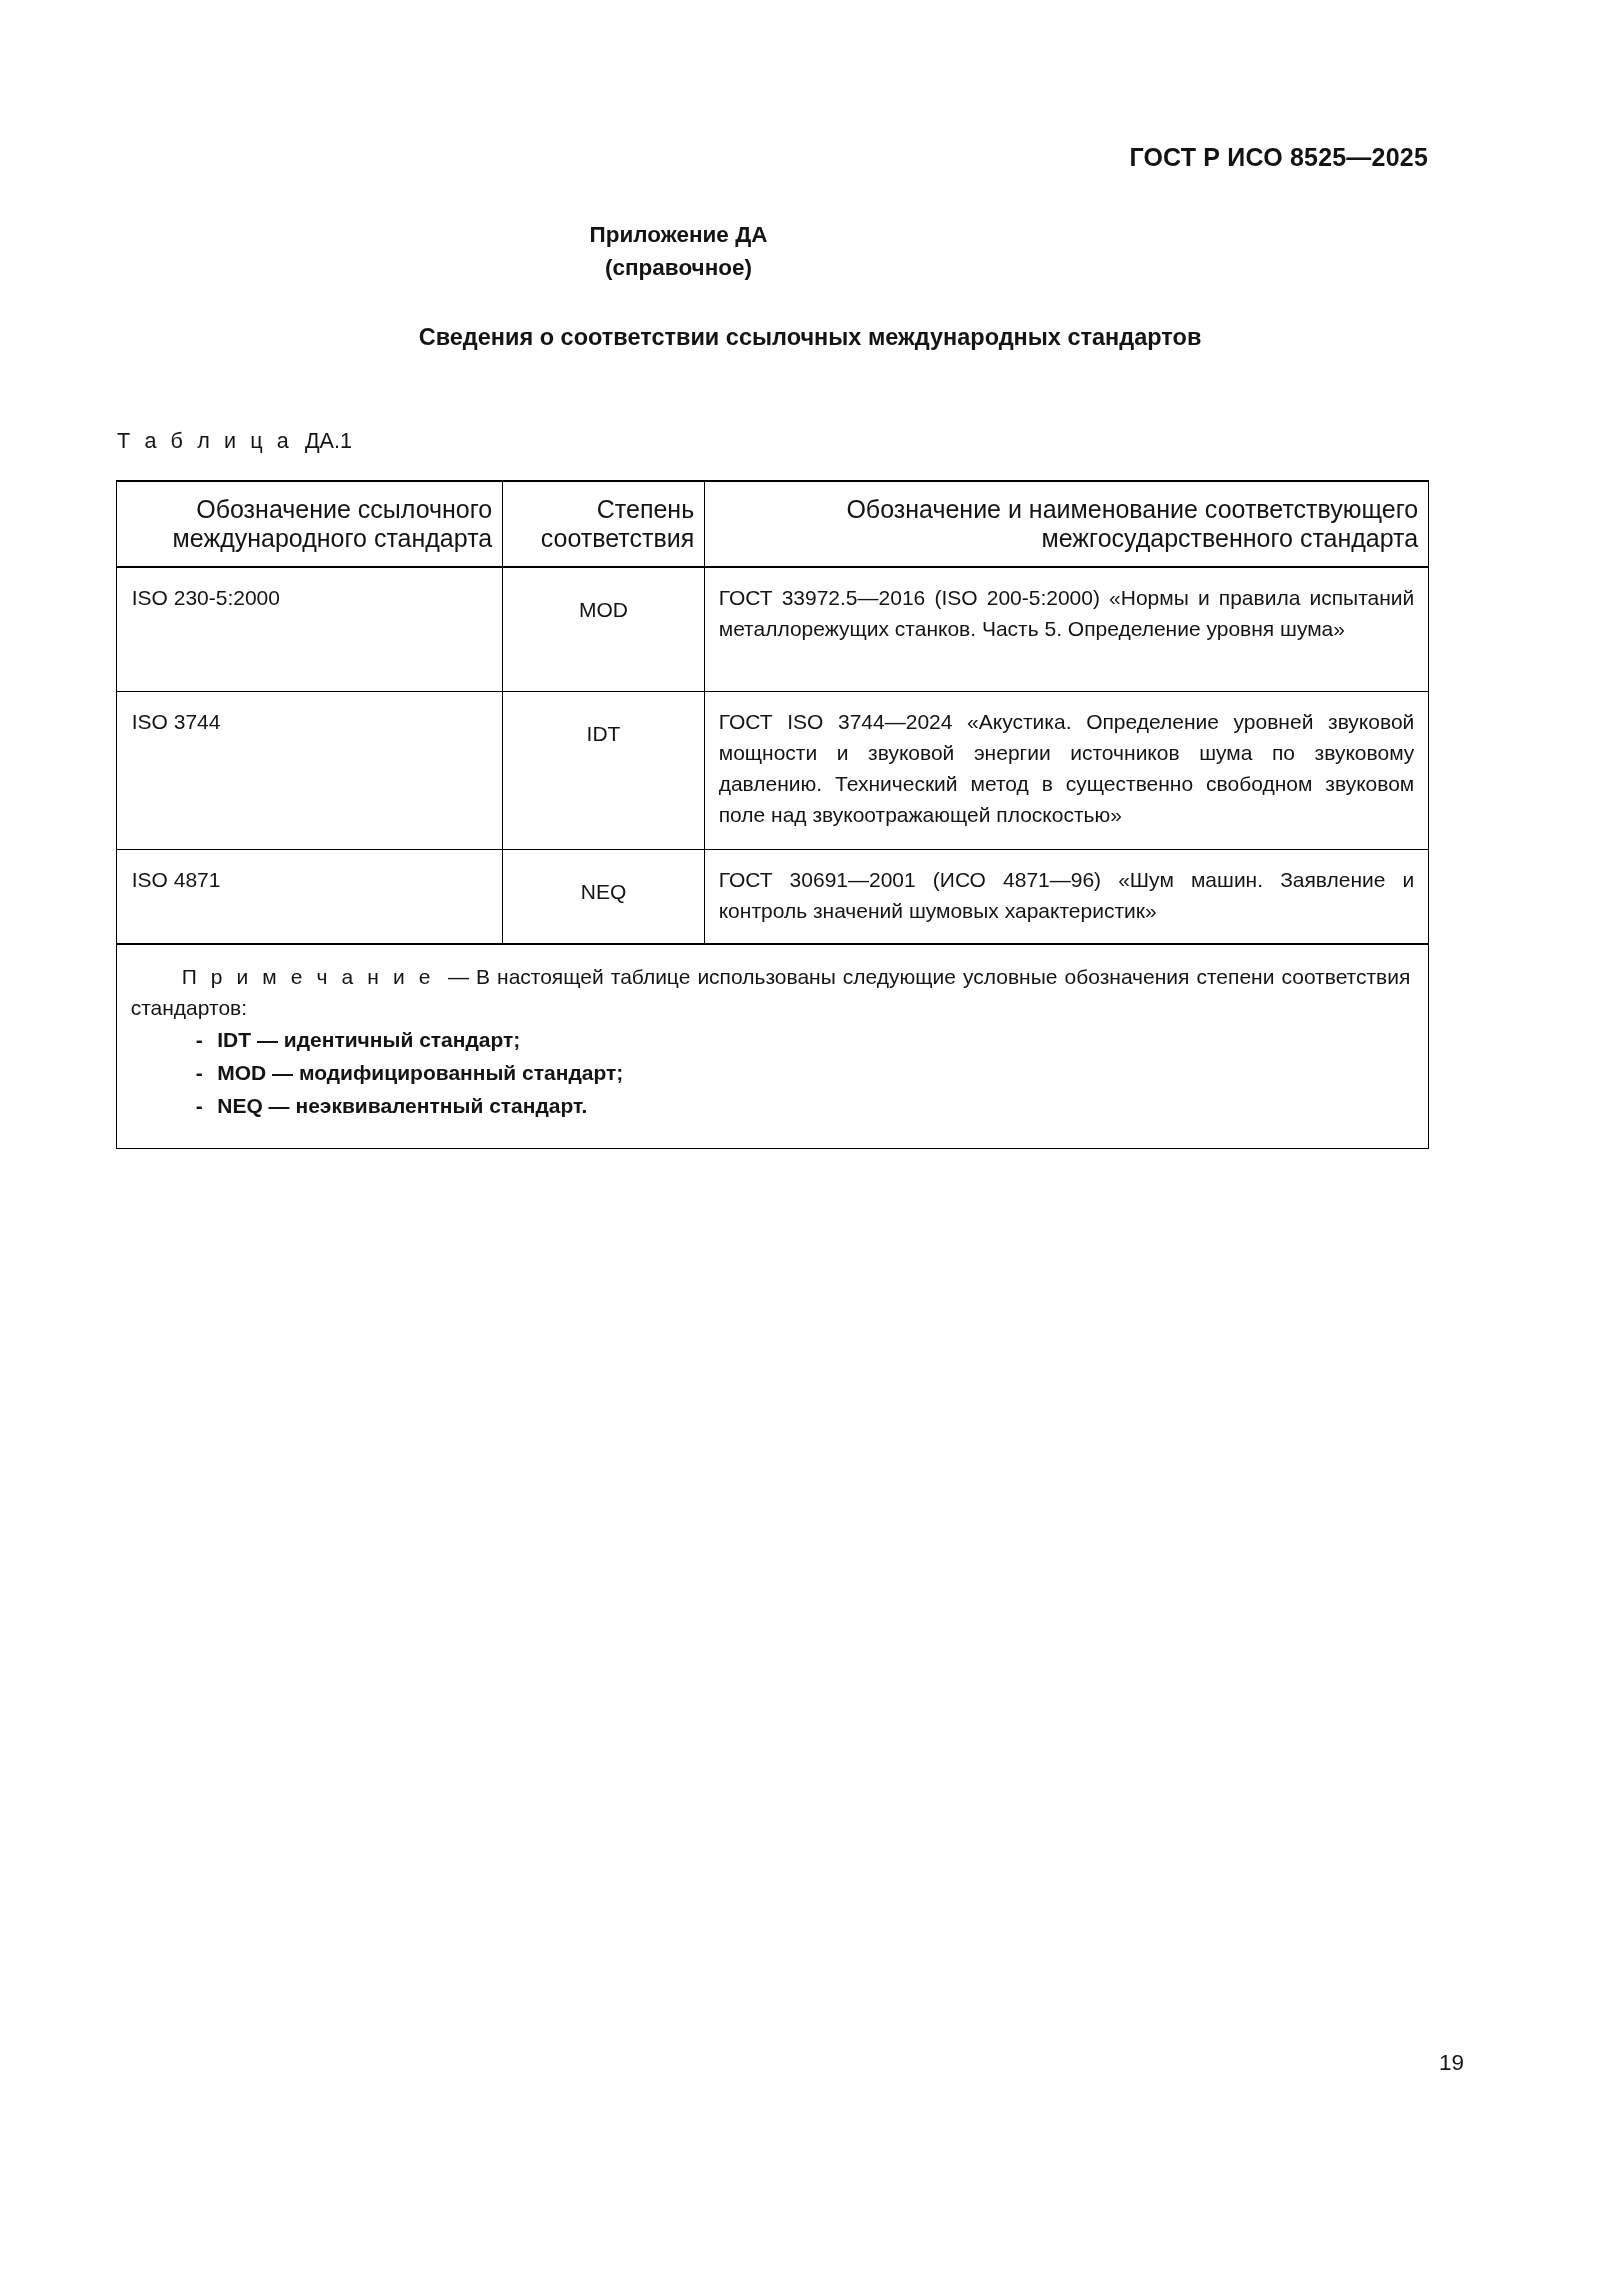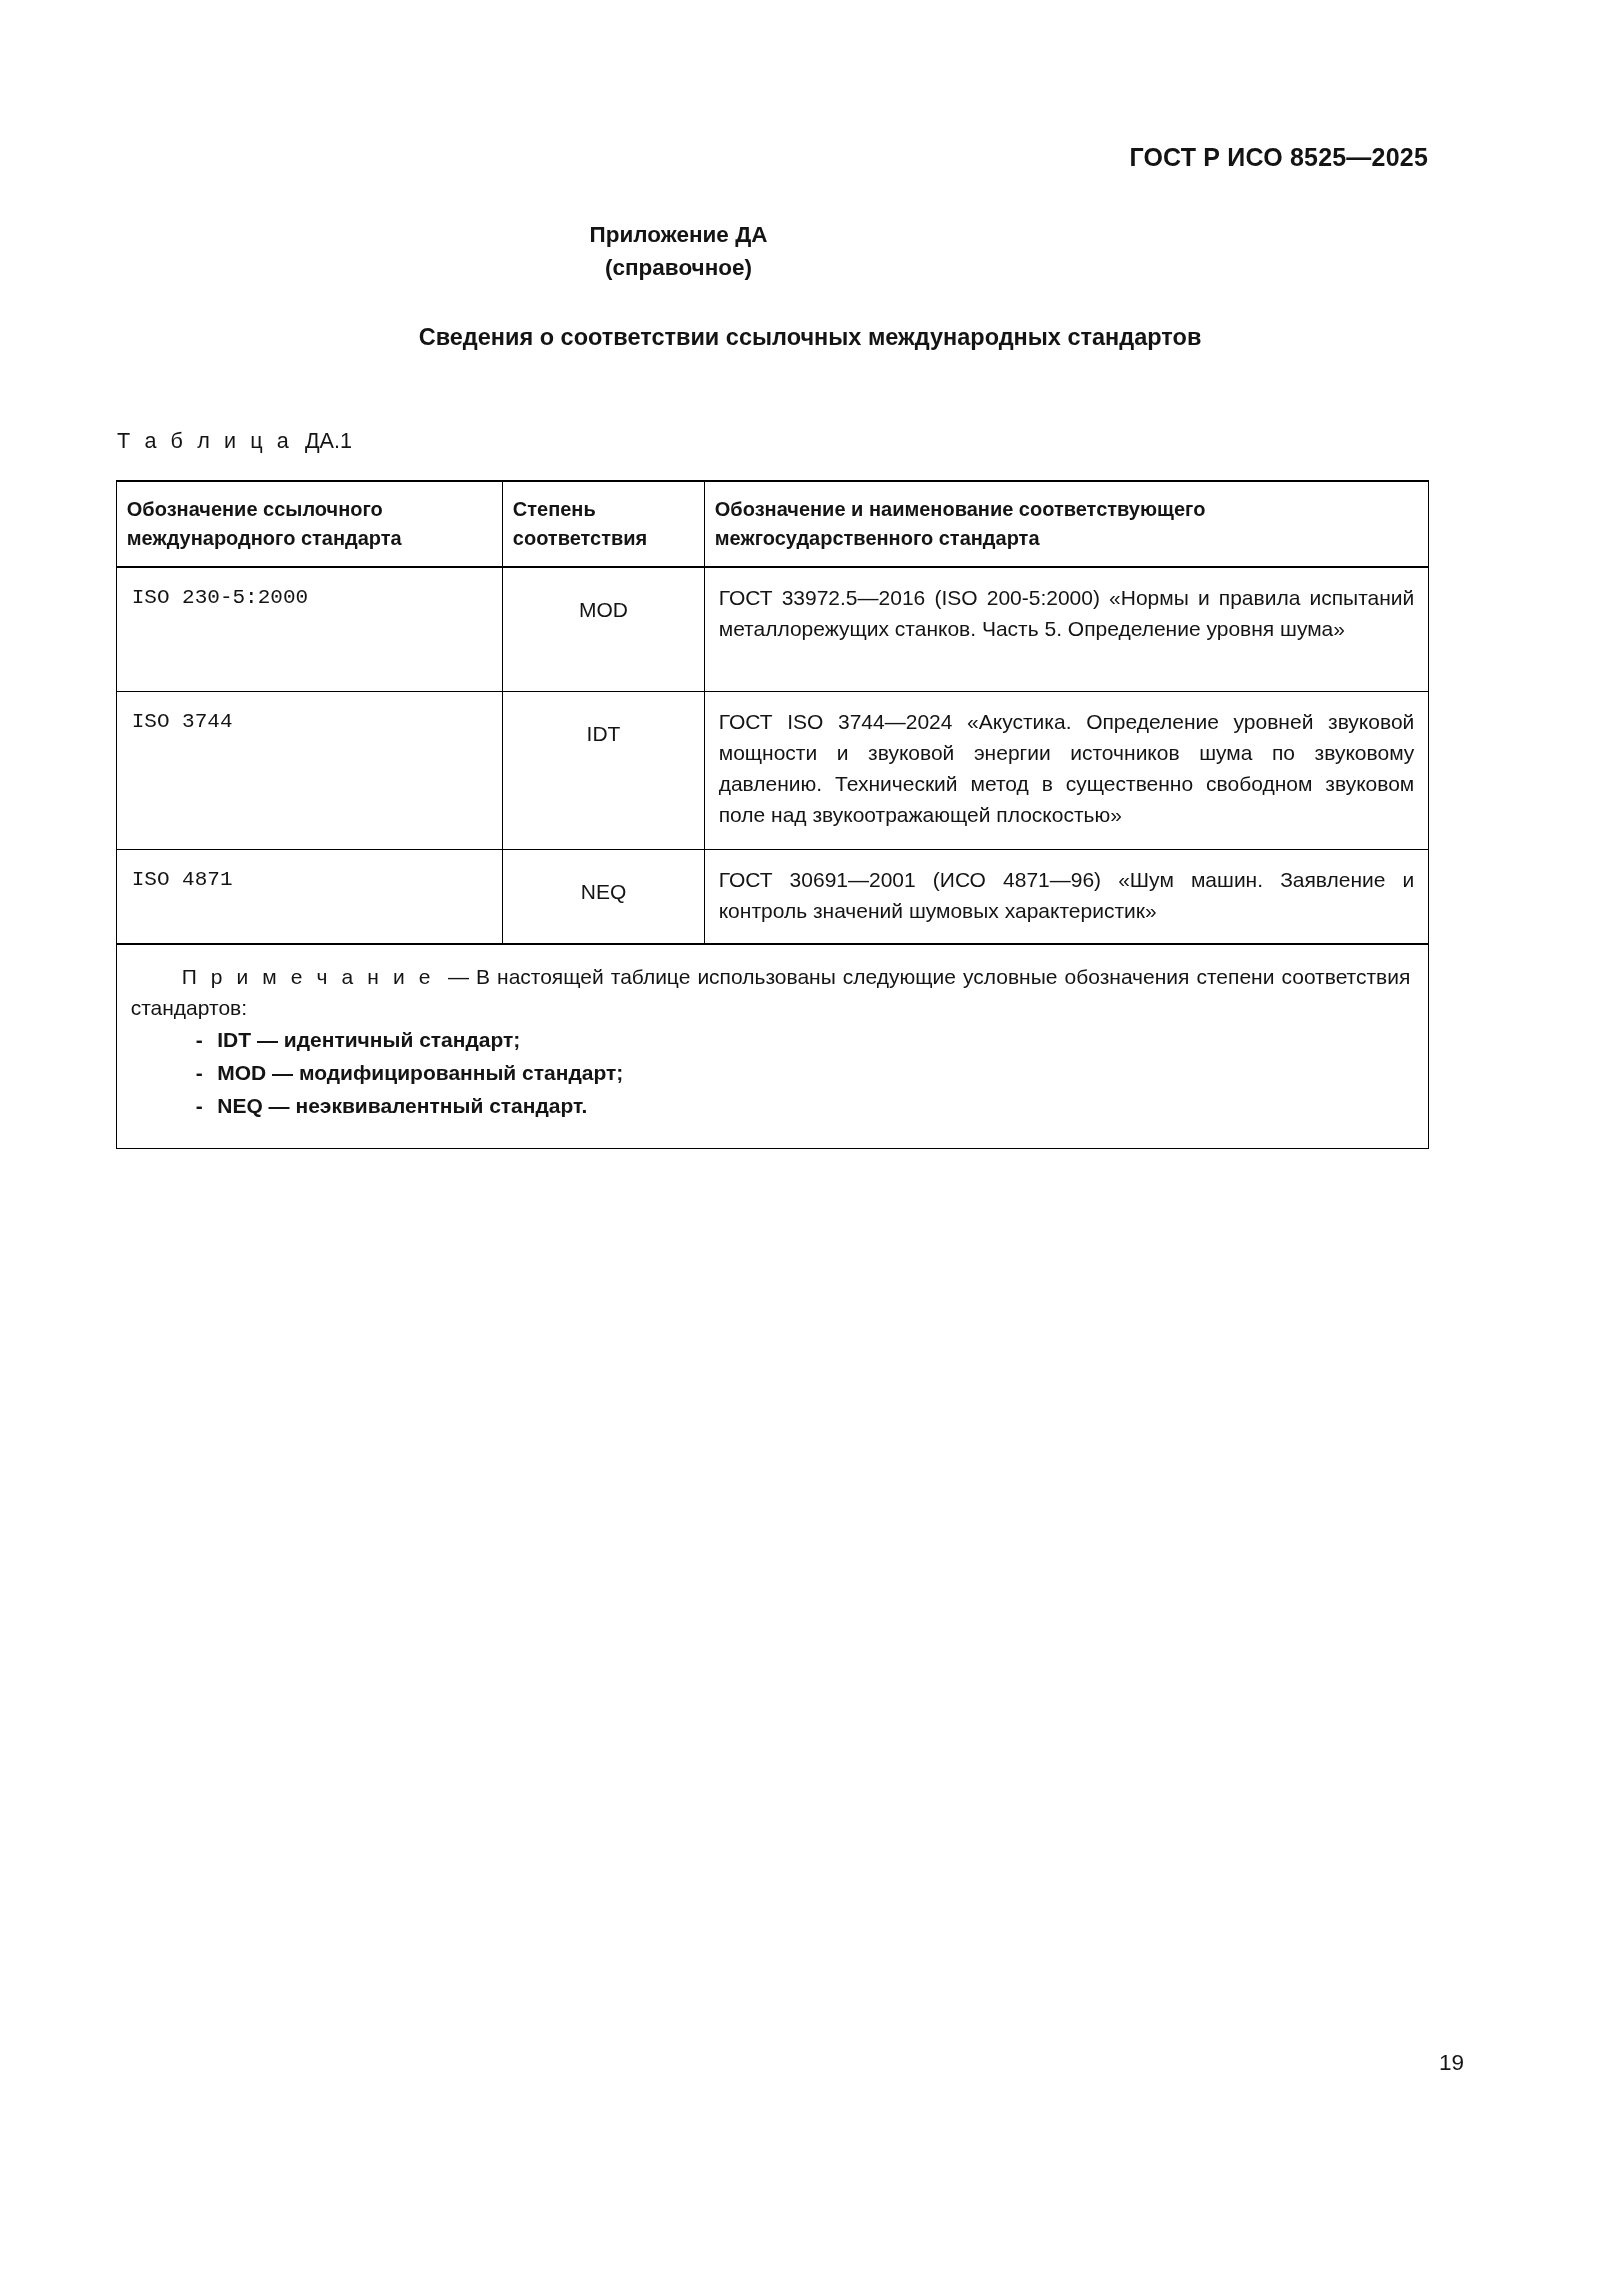--- a/index.html
+++ b/index.html
@@ -99,31 +99,31 @@
     padding: 0;
   }
   .ref-table thead th {
     border-bottom-width: 2.2px;
   }
   .ref-table .outer-top td,
   .ref-table .outer-top th { border-top-width: 2.4px; }
 
   th .cell {
     padding: 12.7px 9.8px 13.7px;
-    text-align: left;
-    font-weight: bold;
-    font-size: 20px;
+    text-align: right;
+    font-weight: normal;
+    font-size: 25px;
     line-height: 29px;
   }
 
   td .cell {
     padding: 13.7px 13.7px 15.7px 13.7px;
     line-height: 31px;
   }
-  td.col-code .cell { text-align: left; padding-left: 14.7px; font-family: Liberation Mono, monospace; }
+  td.col-code .cell { text-align: left; padding-left: 14.7px; }
   td.col-degree .cell { text-align: center; margin-top: 12px; }
   td.col-name .cell { text-align: justify; text-align-last: left; hyphens: manual; }
 
   tr.row-iso2305 td { height: 123px; }
   tr.row-iso3744 td { height: 157px; }
   tr.row-iso4871 td { height: 93px; }
 
   
   .note-cell {
     border-top-width: 2.2px !important;

